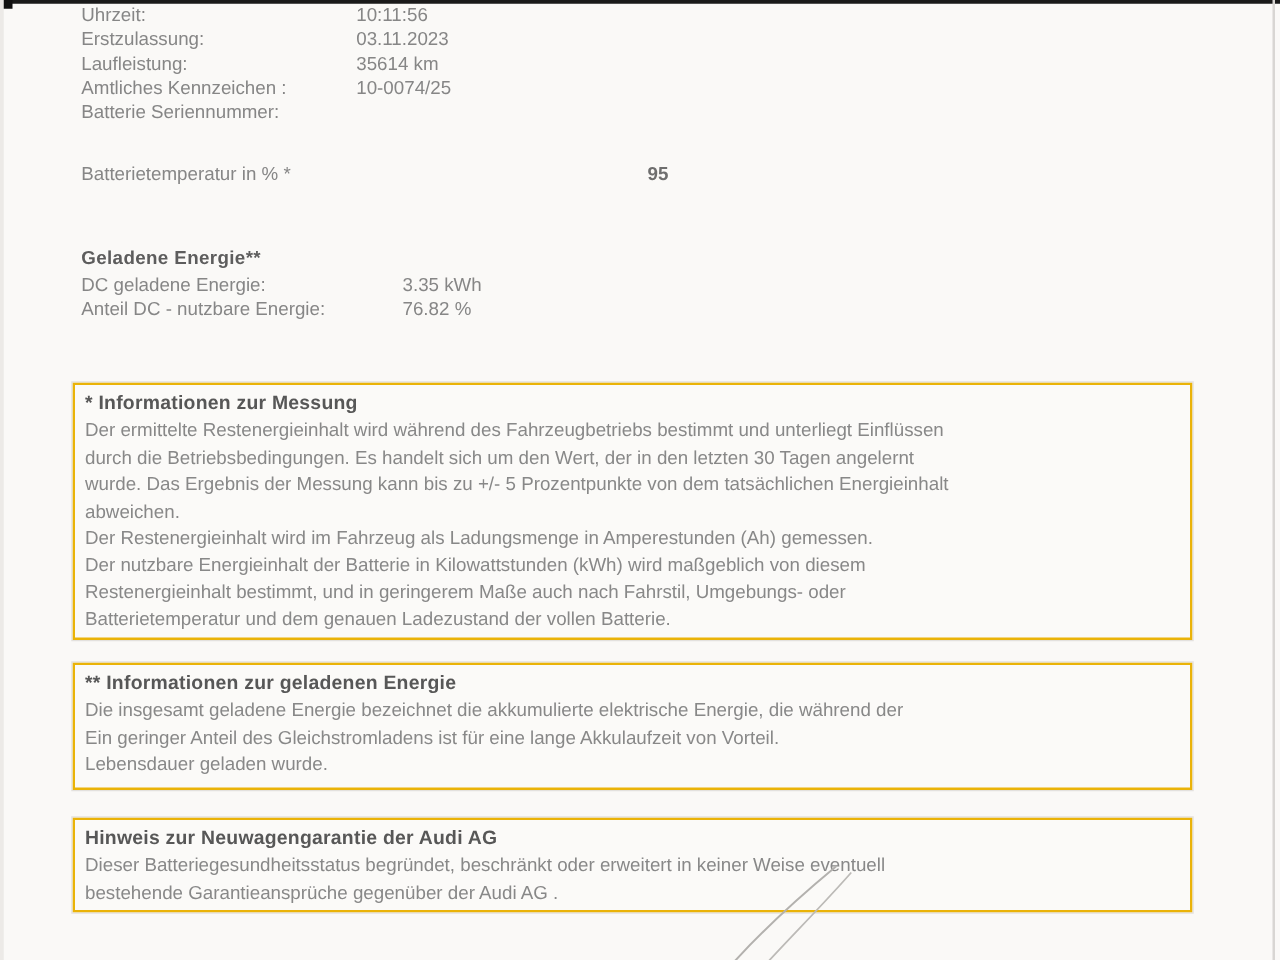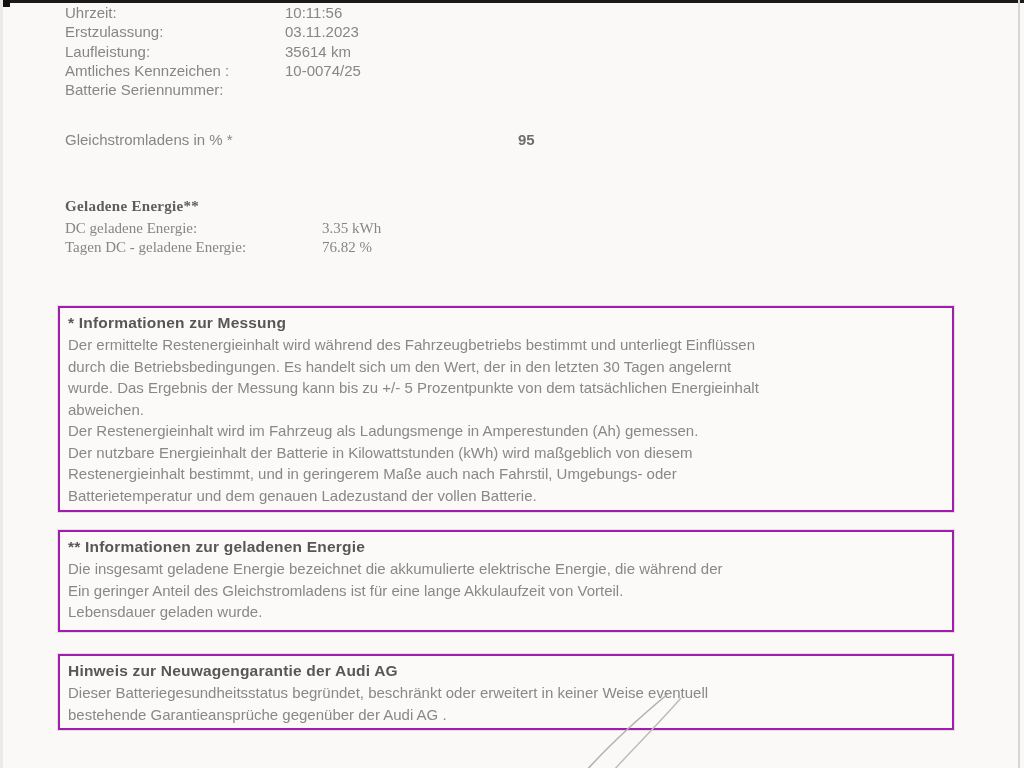--- a/index.html
+++ b/index.html
@@ -51,35 +51,35 @@
   .fieldset { position: absolute; left: 65px; }
   .row { position: relative; height: 19.3px; font-size: 15px; white-space: nowrap; }
   .row .label { display: inline-block; }
   .row .value { position: absolute; left: 220px; top: 0; }
 
   #vehicle-info   { top: 4px; }
   #measurement    { top: 131px; }
   #measurement .value { left: 453px; }
   .value-bold { font-weight: bold; color: #6e6e6e; }
 
-  #charged-energy { top: 198px; font-family: Liberation Serif, serif; }
+  #charged-energy { top: 198px; }
   #charged-energy .row .value { left: 257px; }
   .group-title {
     font-size: 15px;
     font-weight: bold;
     color: #5d5d5d;
     height: 22px;
     letter-spacing: 0.3px;
   }
 
   .info-box {
     position: absolute;
     left: 58px;
     width: 896px;
-    border: 2px solid #a21caf;
+    border: 2px solid #eab308;
     outline: 1px solid #e3e1de;
     background: #fbfaf8;
     padding: 4px 10px 4px 8px;
     box-sizing: border-box;
   }
   .info-box .box-title {
     font-size: 15.5px;
     font-weight: bold;
     color: #575757;
     line-height: 22px;
@@ -125,33 +125,33 @@
         <span class="value">10-0074/25</span>
       </div>
       <div class="row">
         <span class="label">Batterie Seriennummer:</span>
         <span class="value"></span>
       </div>
     </div>
 
     <div class="fieldset" id="measurement">
       <div class="row">
-        <span class="label">Gleichstromladens in % *</span>
+        <span class="label">Batterietemperatur in % *</span>
         <span class="value value-bold">95</span>
       </div>
     </div>
 
     <div class="fieldset" id="charged-energy">
       <div class="group-title">Geladene Energie**</div>
       <div class="row">
         <span class="label">DC geladene Energie:</span>
         <span class="value">3.35 kWh</span>
       </div>
       <div class="row">
-        <span class="label">Tagen DC - geladene Energie:</span>
+        <span class="label">Anteil DC - nutzbare Energie:</span>
         <span class="value">76.82 %</span>
       </div>
     </div>
 
     <div class="info-box" id="info-box-0">
       <div class="box-title">* Informationen zur Messung</div>
       <div class="box-line">Der ermittelte Restenergieinhalt wird während des Fahrzeugbetriebs bestimmt und unterliegt Einflüssen</div>
       <div class="box-line">durch die Betriebsbedingungen. Es handelt sich um den Wert, der in den letzten 30 Tagen angelernt</div>
       <div class="box-line">wurde. Das Ergebnis der Messung kann bis zu +/- 5  Prozentpunkte von dem tatsächlichen Energieinhalt</div>
       <div class="box-line">abweichen.</div>

